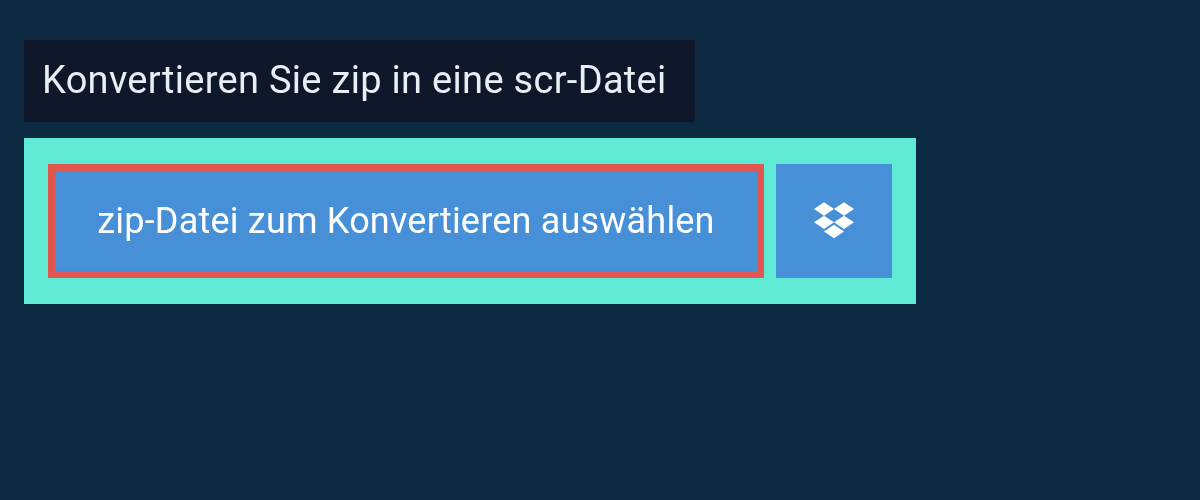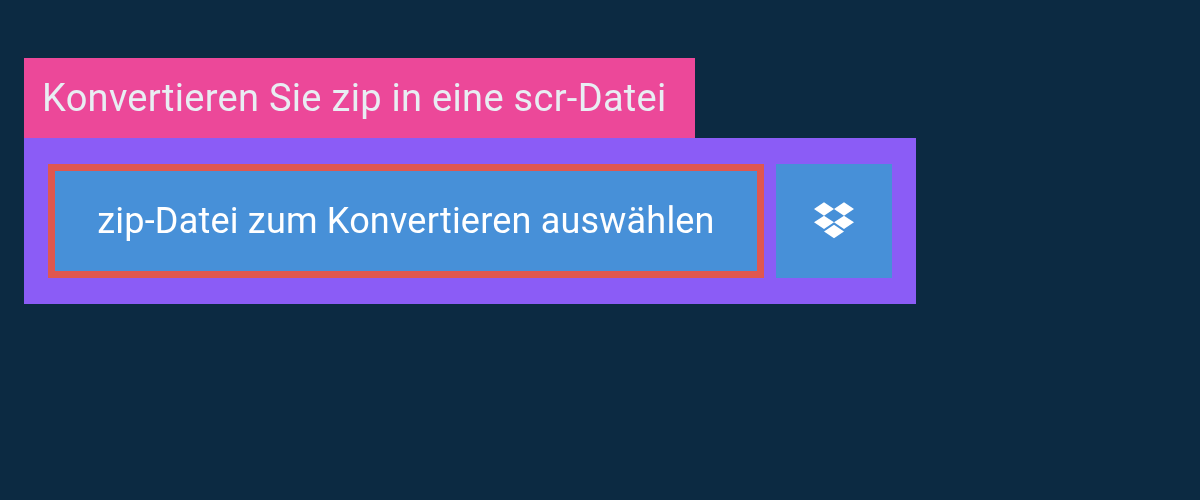--- a/index.html
+++ b/index.html
@@ -9,39 +9,39 @@
     }
     body {
       width: 1200px;
       height: 500px;
       background-color: #0c2a42;
       font-family: -apple-system, BlinkMacSystemFont, "Segoe UI", Roboto, Helvetica, Arial, sans-serif;
       overflow: hidden;
     }
     .title-bar {
       display: inline-block;
-      background-color: #ec4899;
+      background-color: #0f172a;
       padding: 18px 28px 20px 18px;
       position: absolute;
       left: 24px;
-      top: 58px;
+      top: 40px;
     }
     .title-text {
       color: #e8eef3;
       font-size: 38px;
       font-weight: 400;
       letter-spacing: 0.3px;
     }
     .upload-area {
       position: absolute;
       left: 24px;
       top: 138px;
       width: 892px;
       height: 166px;
-      background-color: #8b5cf6;
+      background-color: #5eead4;
       padding: 26px 24px;
       display: flex;
       gap: 12px;
       align-items: stretch;
     }
     .select-button {
       flex: 1;
       background-color: #4790d8;
       border: 7px solid #e0574f;
       display: flex;

